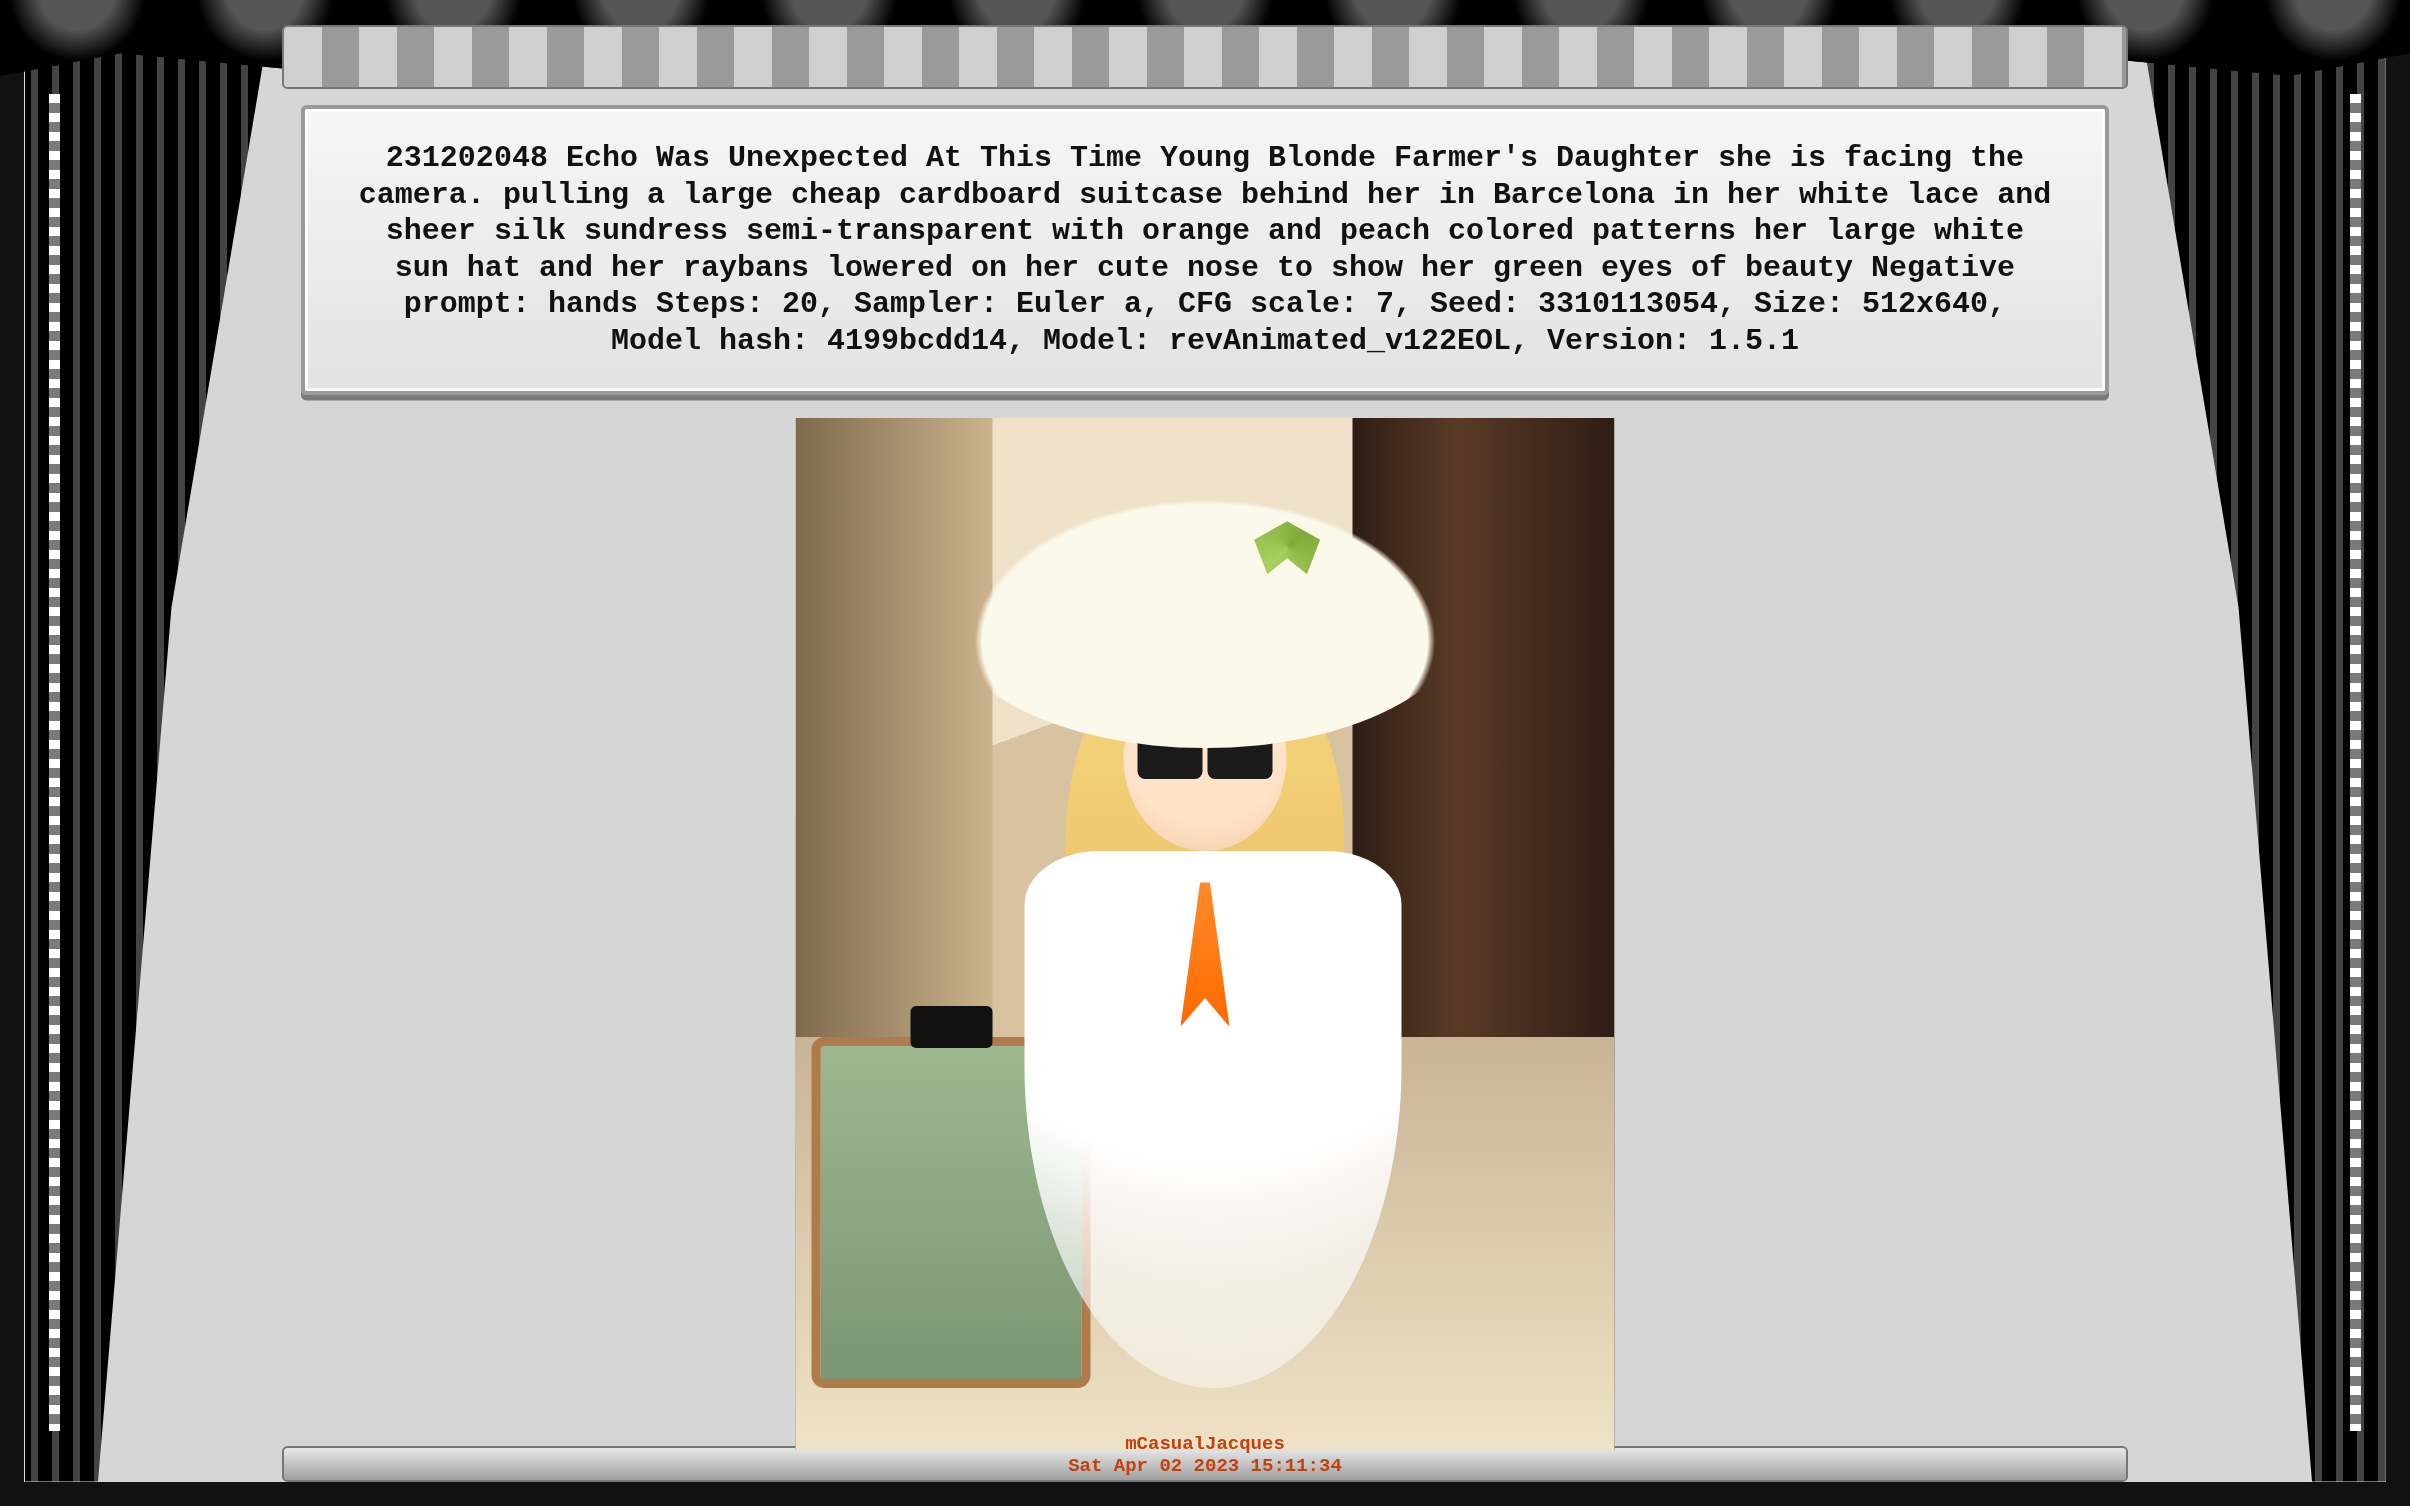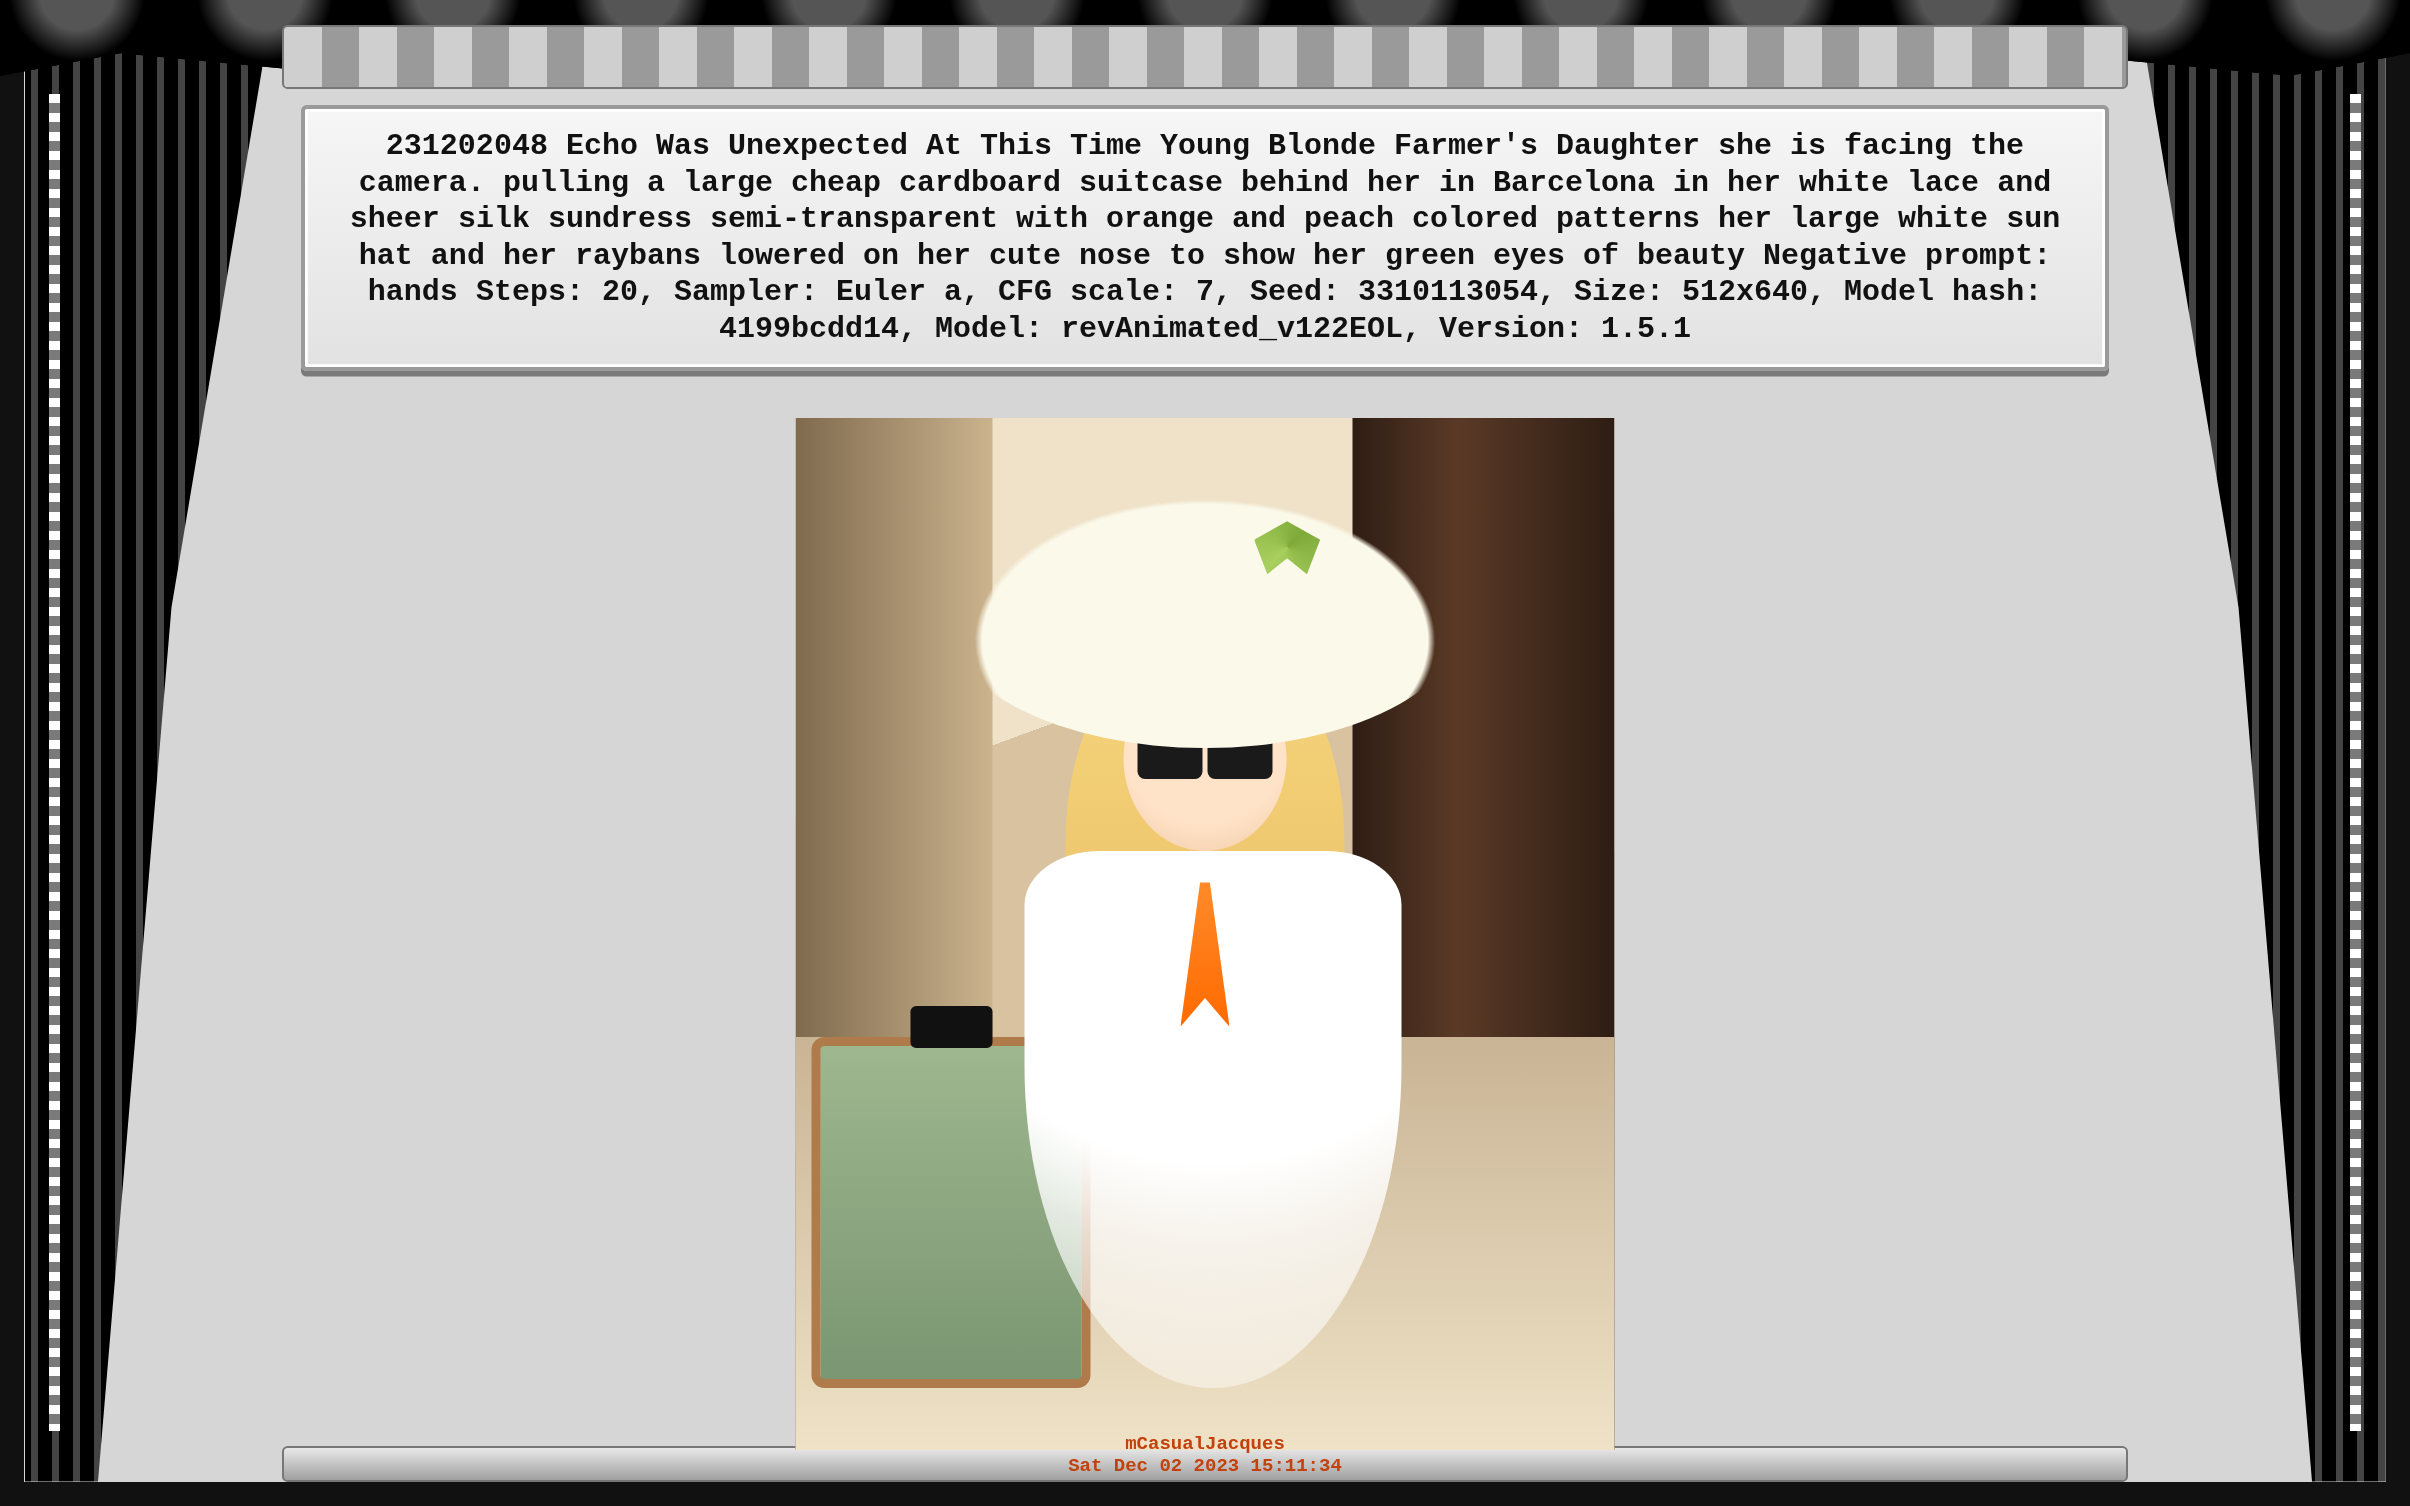--- a/index.html
+++ b/index.html
@@ -27,21 +27,21 @@
       background:linear-gradient(#e8e8e8,#a0a0a0);}
   .side-bead{width:11.3px;top:94px;bottom:75px;background:repeating-linear-gradient(#fff 0 9.4px,#7a7a7a 9.4px 19px);}
   .side-bead.l{left:49px}.side-bead.r{right:49px}
 
   
   .panel{position:absolute;top:105px;left:301px;right:301px;
     background:linear-gradient(#f6f6f6,#e2e2e2);
     border:4.7px solid #9a9a9a;border-radius:5.6px;
     box-shadow:inset 0 0 0 2.8px #fff,0 5.6px 0 #7a7a7a;
     padding:19px 38px;text-align:center;}
-  .panel p{margin:0;font-size:30px;font-weight:bold;line-height:1.22;color:#111;font-family:"Courier New",monospace;}
+  .panel p{margin:12px;font-size:30px;font-weight:bold;line-height:1.22;color:#111;font-family:"Courier New",monospace;}
 
   
   .sprocket{position:absolute;width:56px;height:226px;top:111px;display:flex;flex-direction:column;gap:7.5px;align-items:center;}
   .sprocket.l{left:299px}.sprocket.r{right:299px}
   .sprocket i{display:block;width:43px;height:43px;border:3.8px solid #777;background:linear-gradient(#fff,#bfbfbf);border-radius:3.8px;}
 
   
   .stage{position:absolute;top:418px;left:50%;transform:translateX(-50%);width:819px;height:1032px;
     background:#d6d6d6;}
   .art{position:absolute;inset:0;overflow:hidden;}
@@ -125,16 +125,16 @@
           <span></span>
           <span></span>
         </div>
       <div class="hat"></div>
       <div class="bow"></div>
     </div>
   </div>
 
   <div class="caption">
     <div>mCasualJacques</div>
-    <div>Sat Dec 02 2023 15:11:34</div>
+    <div>Sat Apr 02 2023 15:11:34</div>
   </div>
 </div>
 
 
 </body></html>

